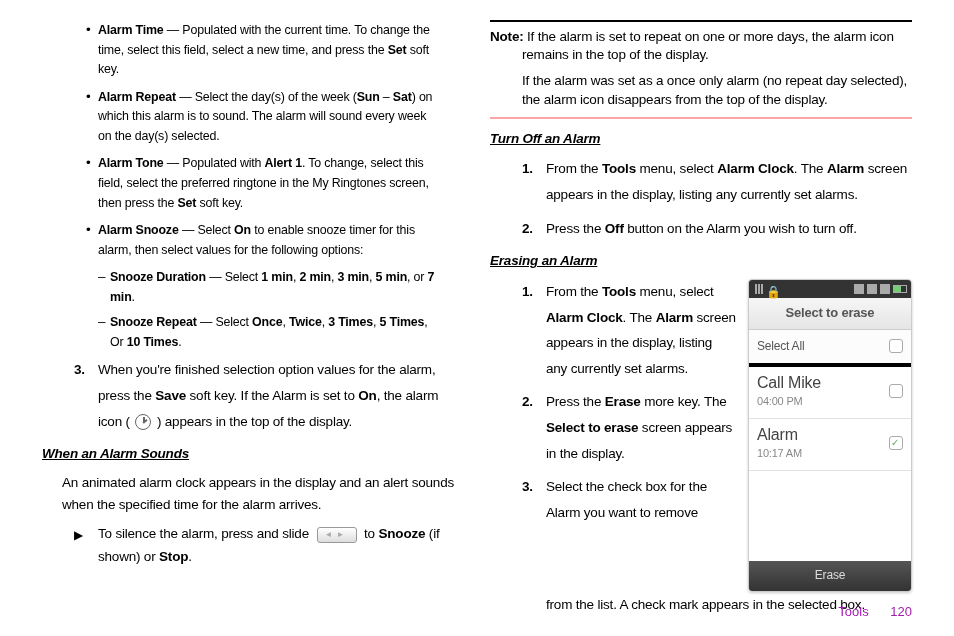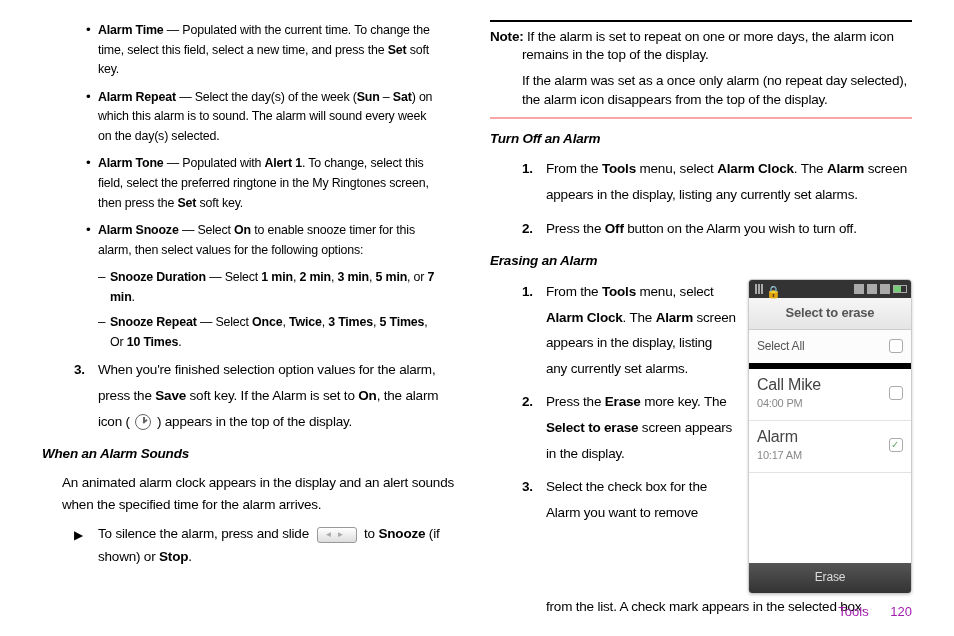--- a/index.html
+++ b/index.html
@@ -16,21 +16,21 @@
   }
   .cols { display: flex; gap: 26px; }
   .col { flex: 1; font-stretch: condensed; letter-spacing: -0.2px; }
   .col-right { flex: 1; }
   .bul { position: relative; padding-left: 56px; margin-bottom: 8px; }
   .bul::before { content: "•"; position: absolute; left: 44px; top: 0; }
   .sub { position: relative; padding-left: 68px; margin-bottom: 6px; }
   .sub::before { content: "–"; position: absolute; left: 56px; top: 0; }
   .num { position: relative; padding-left: 56px; margin-bottom: 8px; line-height: 1.9; }
   .num .nmark { position: absolute; left: 32px; top: 0; font-weight: bold; }
-  .hdr { font-weight: bold; font-style: italic; margin: 10px 0 8px 0; }
+  .hdr { font-weight: bold; font-style: italic; margin: 10px 0 8px 0; text-decoration: underline; }
   .para { margin: 0 0 8px 20px; line-height: 1.6; }
   .arrow-line { position: relative; padding-left: 56px; line-height: 1.7; margin-bottom: 8px; }
   .arrow-line .amark { position: absolute; left: 32px; top: 2px; font-size: 12px; }
   b { font-weight: bold; }
   .notebox { border-top: 2px solid #000; border-bottom: 2px solid #fca5a5; padding: 6px 0; margin-bottom: 4px; font-stretch: condensed; }
   .note-p { padding-left: 32px; text-indent: -32px; margin-bottom: 8px; line-height: 1.35; }
   .note-p2 { padding-left: 32px; margin-bottom: 2px; line-height: 1.35; }
   .icon-clock { display:inline-block; width:16px; height:16px; border:1.5px solid #666; border-radius:50%; vertical-align:middle; position:relative; margin:0 2px; }
   .icon-clock::after { content:""; position:absolute; left:50%; top:50%; width:5px; height:1.5px; background:#666; transform-origin:left center; transform:rotate(-40deg); }
   .icon-clock::before { content:""; position:absolute; left:50%; top:50%; width:1.5px; height:5px; background:#666; transform-origin:top center; transform:translateY(-5px); }
@@ -42,21 +42,21 @@
     width: 164px; border:1px solid #ccc; border-radius:4px; overflow:hidden;
     font-family: Arial, sans-serif; font-size:12px; color:#333;
     box-shadow: 0 1px 3px rgba(0,0,0,0.2);
     flex-shrink: 0;
   }
   .ph-status { background:#333; height:18px; display:flex; align-items:center; justify-content:flex-end; gap:3px; padding:0 4px; }
   .ph-status .si { width:10px; height:10px; background:#aaa; display:inline-block; }
   .ph-status .sig { background: linear-gradient(to right, transparent 0 2px, #aaa 2px 4px, transparent 4px 5px, #aaa 5px 7px, transparent 7px 8px, #aaa 8px 10px); }
   .ph-status .batt { width:14px; border:1px solid #aaa; height:8px; background:linear-gradient(to right,#7c7 60%, transparent 60%); }
   .ph-title { background:linear-gradient(#f6f6f6,#e5e5e5); text-align:center; padding:6px 4px; font-weight:bold; color:#555; font-size:13px; border-bottom:1px solid #ccc; }
-  .ph-row { padding:8px 8px; border-bottom:6px solid #000000; display:flex; justify-content:space-between; align-items:center; background:#fcfcfc; }
+  .ph-row { padding:8px 8px; border-bottom:4px solid #000000; display:flex; justify-content:space-between; align-items:center; background:#fcfcfc; }
   .ph-row .ttl { font-weight:500; color:#555; }
   .ph-row2 { padding:4px 8px 8px 8px; border-bottom:1px solid #e2e2e2; background:#fff; }
   .ph-row2 .lbl { color:#444; font-size:16px; }
   .ph-row2 .tim { color:#888; font-size:11px; }
   .chk { width:14px; height:14px; border:1px solid #aaa; border-radius:3px; background:#fff; display:inline-block; position:relative; }
   .chk.on::after { content:"✓"; color:#6a6; font-size:10px; position:absolute; left:1px; top:-1px; }
   .ph-body { min-height:90px; background:#fff; }
   .ph-foot { background:linear-gradient(#555,#333); text-align:center; color:#ddd; padding:6px; font-size:12px; }
   .footer { position:absolute; right:42px; bottom:14px; font-size:13px; color:#a21caf; letter-spacing:0; }
   .footer .sec { margin-right: 18px; }

